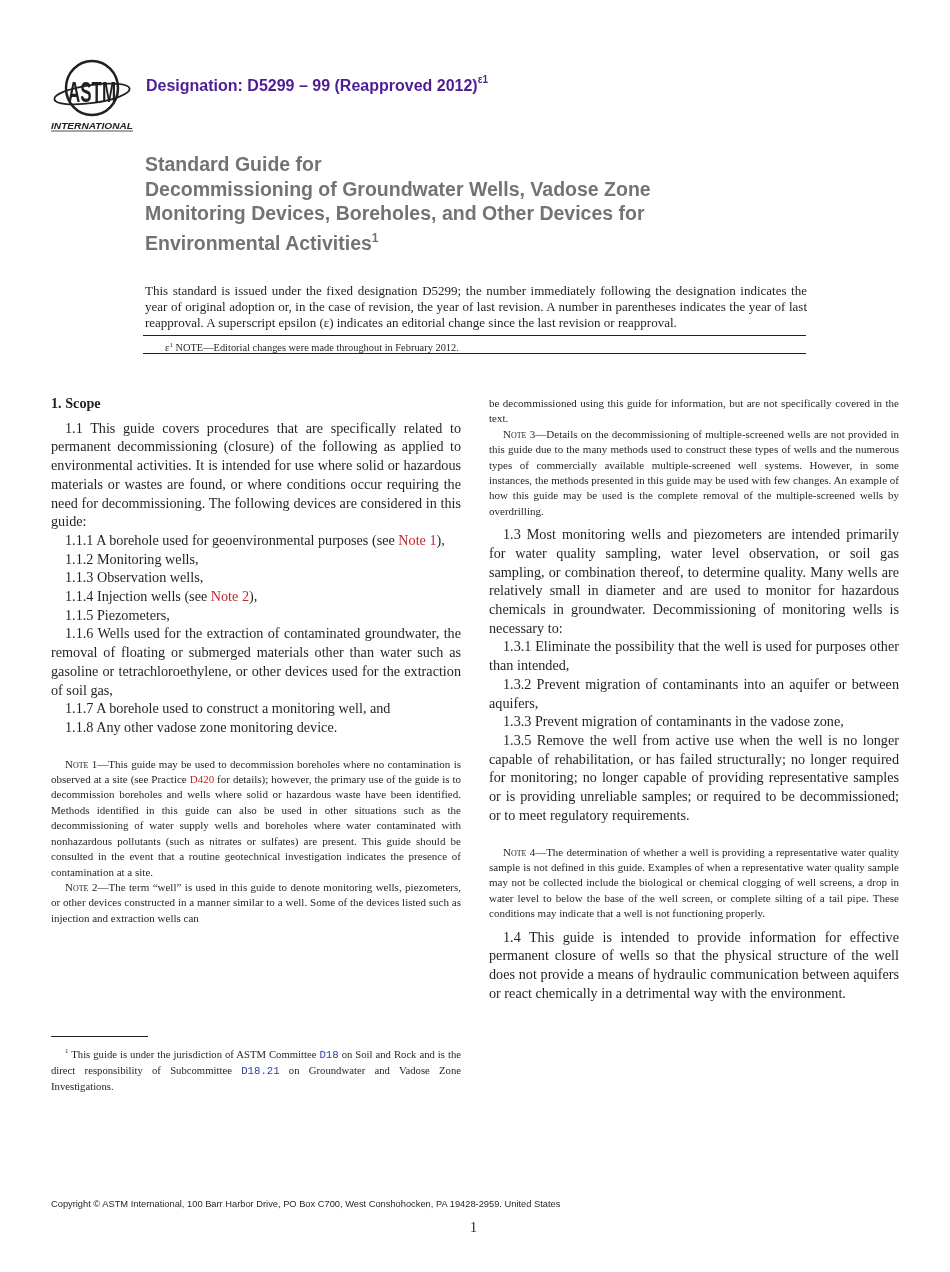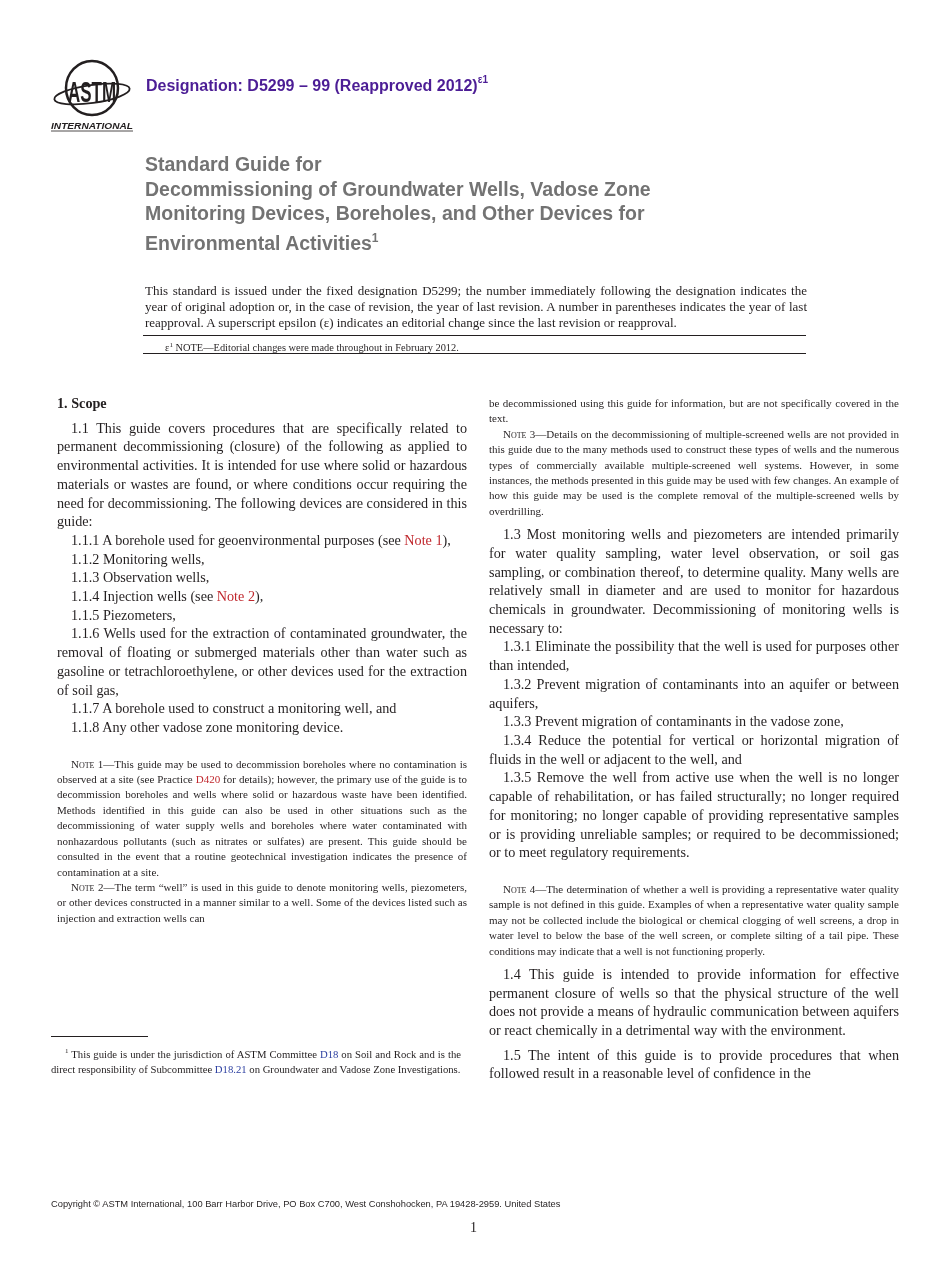--- a/index.html
+++ b/index.html
@@ -16,32 +16,32 @@
 
   .issued { left: 145px; top: 283px; width: 662px; font-size: 13px; line-height: 16px; text-align: justify; }
   .rule { height: 0; border-top: 1px solid #231f20; }
   .rule1 { left: 143px; top: 335px; width: 663px; }
   .rule2 { left: 143px; top: 353px; width: 663px; }
   .eps-note { left: 145px; top: 338px; font-size: 10.4px; line-height: 14px; white-space: nowrap; margin-left: 20px; }
   .eps-note sup { font-size: 7px; }
 
   
   .col { font-size: 14.2px; line-height: 18.7px; text-align: justify; }
-  .col-left { left: 57px; top: 394px; width: 410px; }
+  .col-left { left: 51px; top: 394px; width: 410px; }
   .col-right { left: 489px; top: 396px; width: 410px; }
 
   .sec-head { font-weight: bold; font-size: 14.2px; margin: 0 0 6px 0; }
   .p { margin: 0; text-indent: 14px; }
   .p.gap { margin-top: 6px; }
   .note { font-size: 11px; line-height: 15.4px; margin: 0; text-indent: 14px; text-align: justify; }
   .note.gap { margin-top: 20px; }
   .note .sc { font-variant: small-caps; }
   .cont { text-indent: 0; }
   .link-red { color: #c0272d; }
-  .link-blue { color: #2b3ea0; }
+  .link-blue { color: #2b3ea0; font-family: Liberation Mono, monospace; }
 
   .fn-rule { left: 51px; top: 1036px; width: 97px; border-top: 1px solid #231f20; }
   .footnotes { left: 51px; top: 1044px; width: 410px; font-size: 10.7px; line-height: 15.4px; text-align: justify; }
   .footnotes p { margin: 0; text-indent: 14px; }
   .footnotes sup { font-size: 7px; }
 
   .copyright { left: 51px; top: 1199px; font-family: "Liberation Sans", sans-serif; font-size: 9.3px; white-space: nowrap; }
   .page-num { left: 470px; top: 1220px; font-size: 14px; }
 </style>
 </head>
@@ -92,21 +92,19 @@
   <p><sup>1</sup><span> This guide is under the jurisdiction of ASTM Committee </span><a class="link-blue">D18</a><span> on Soil and Rock and is the direct responsibility of Subcommittee </span><a class="link-blue">D18.21</a><span> on Groundwater and Vadose Zone Investigations.</span></p>
 </div>
 
 <div class="abs col col-right">
   <p class="note cont">be decommissioned using this guide for information, but are not specifically covered in the text.</p>
   <p class="note"><span class="sc">Note 3</span><span>—Details on the decommissioning of multiple-screened wells are not provided in this guide due to the many methods used to construct these types of wells and the numerous types of commercially available multiple-screened well systems. However, in some instances, the methods presented in this guide may be used with few changes. An example of how this guide may be used is the complete removal of the multiple-screened wells by overdrilling.</span></p>
   <p class="p gap">1.3 Most monitoring wells and piezometers are intended primarily for water quality sampling, water level observation, or soil gas sampling, or combination thereof, to determine quality. Many wells are relatively small in diameter and are used to monitor for hazardous chemicals in groundwater. Decommissioning of monitoring wells is necessary to:</p>
   <p class="p">1.3.1 Eliminate the possibility that the well is used for purposes other than intended,</p>
   <p class="p">1.3.2  Prevent migration of contaminants into an aquifer or between aquifers,</p>
   <p class="p">1.3.3  Prevent migration of contaminants in the vadose zone,</p>
-  <p class="p">1.3.4  Reduce the potential for vertical or horizontal migration of fluids in the well or adjacent to the well, and</p>
   <p class="p">1.3.5  Remove the well from active use when the well is no longer capable of rehabilitation, or has failed structurally; no longer required for monitoring; no longer capable of providing representative samples or is providing unreliable samples; or required to be decommissioned; or to meet regulatory requirements.</p>
   <p class="note gap"><span class="sc">Note 4</span><span>—The determination of whether a well is providing a representative water quality sample is not defined in this guide. Examples of when a representative water quality sample may not be collected include the biological or chemical clogging of well screens, a drop in water level to below the base of the well screen, or complete silting of a tail pipe. These conditions may indicate that a well is not functioning properly.</span></p>
   <p class="p gap">1.4 This guide is intended to provide information for effective permanent closure of wells so that the physical structure of the well does not provide a means of hydraulic communication between aquifers or react chemically in a detrimental way with the environment.</p>
-  <p class="p gap">1.5 The intent of this guide is to provide procedures that when followed result in a reasonable level of confidence in the</p>
 </div>
 
 <div class="abs copyright">Copyright © ASTM International, 100 Barr Harbor Drive, PO Box C700, West Conshohocken, PA 19428-2959. United States</div>
 <div class="abs page-num">1</div>
 
 </body></html>

